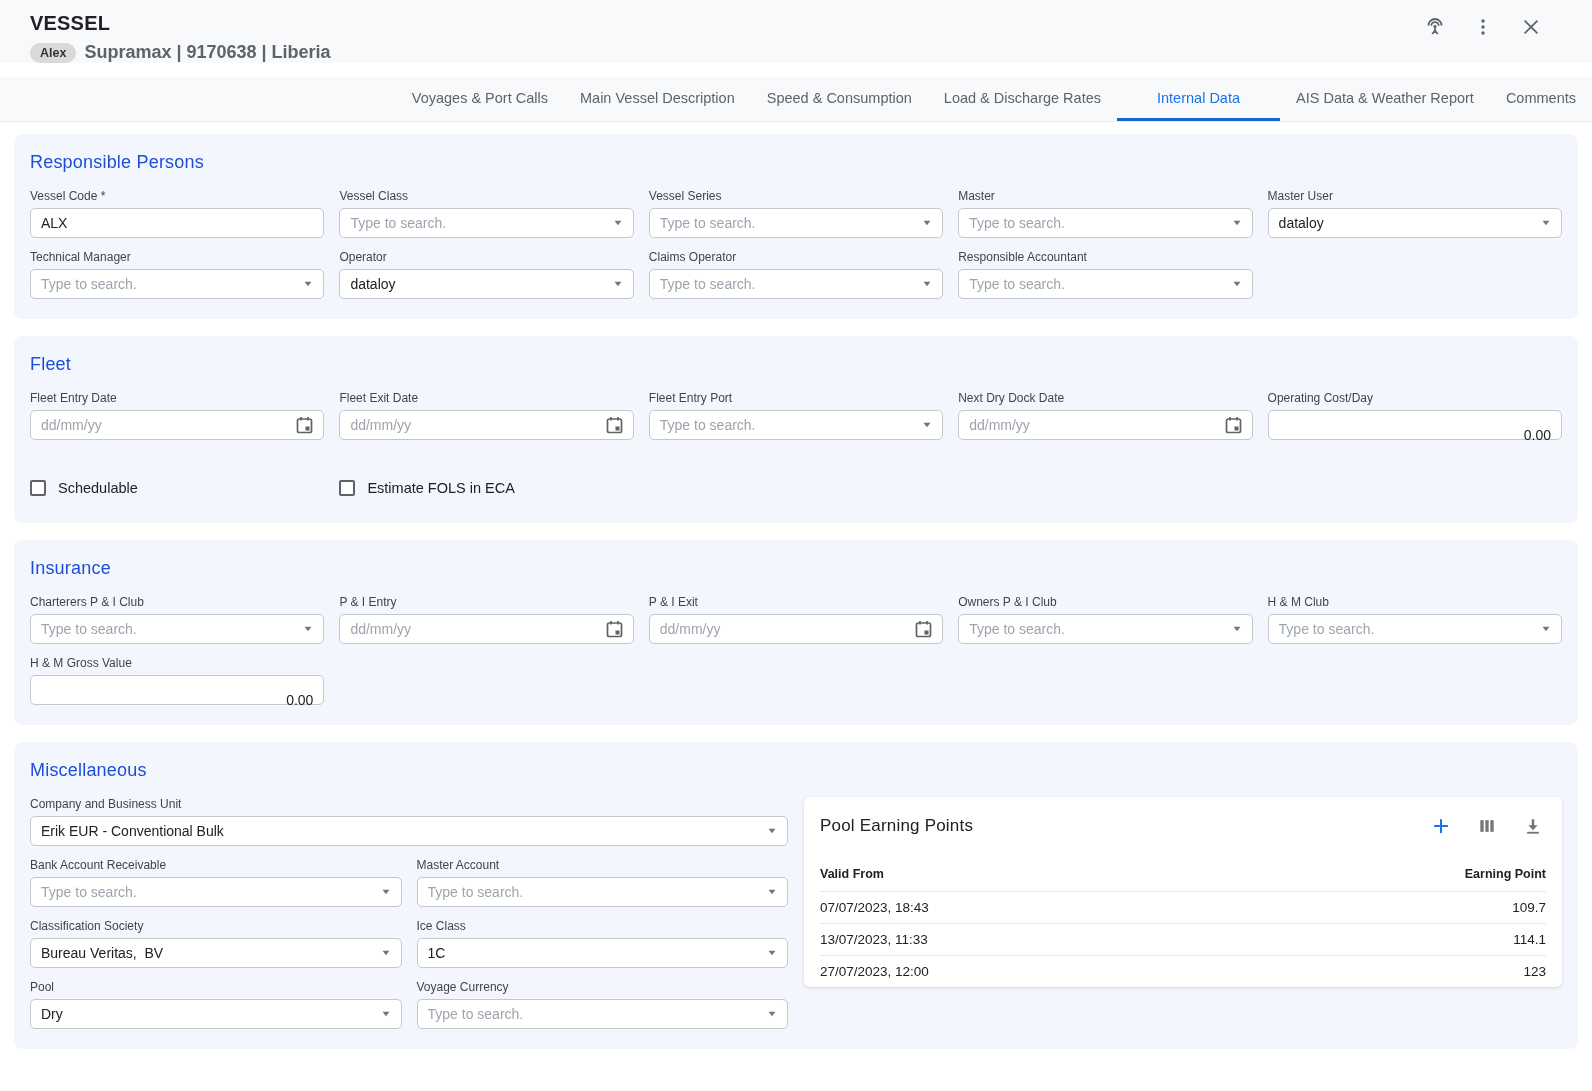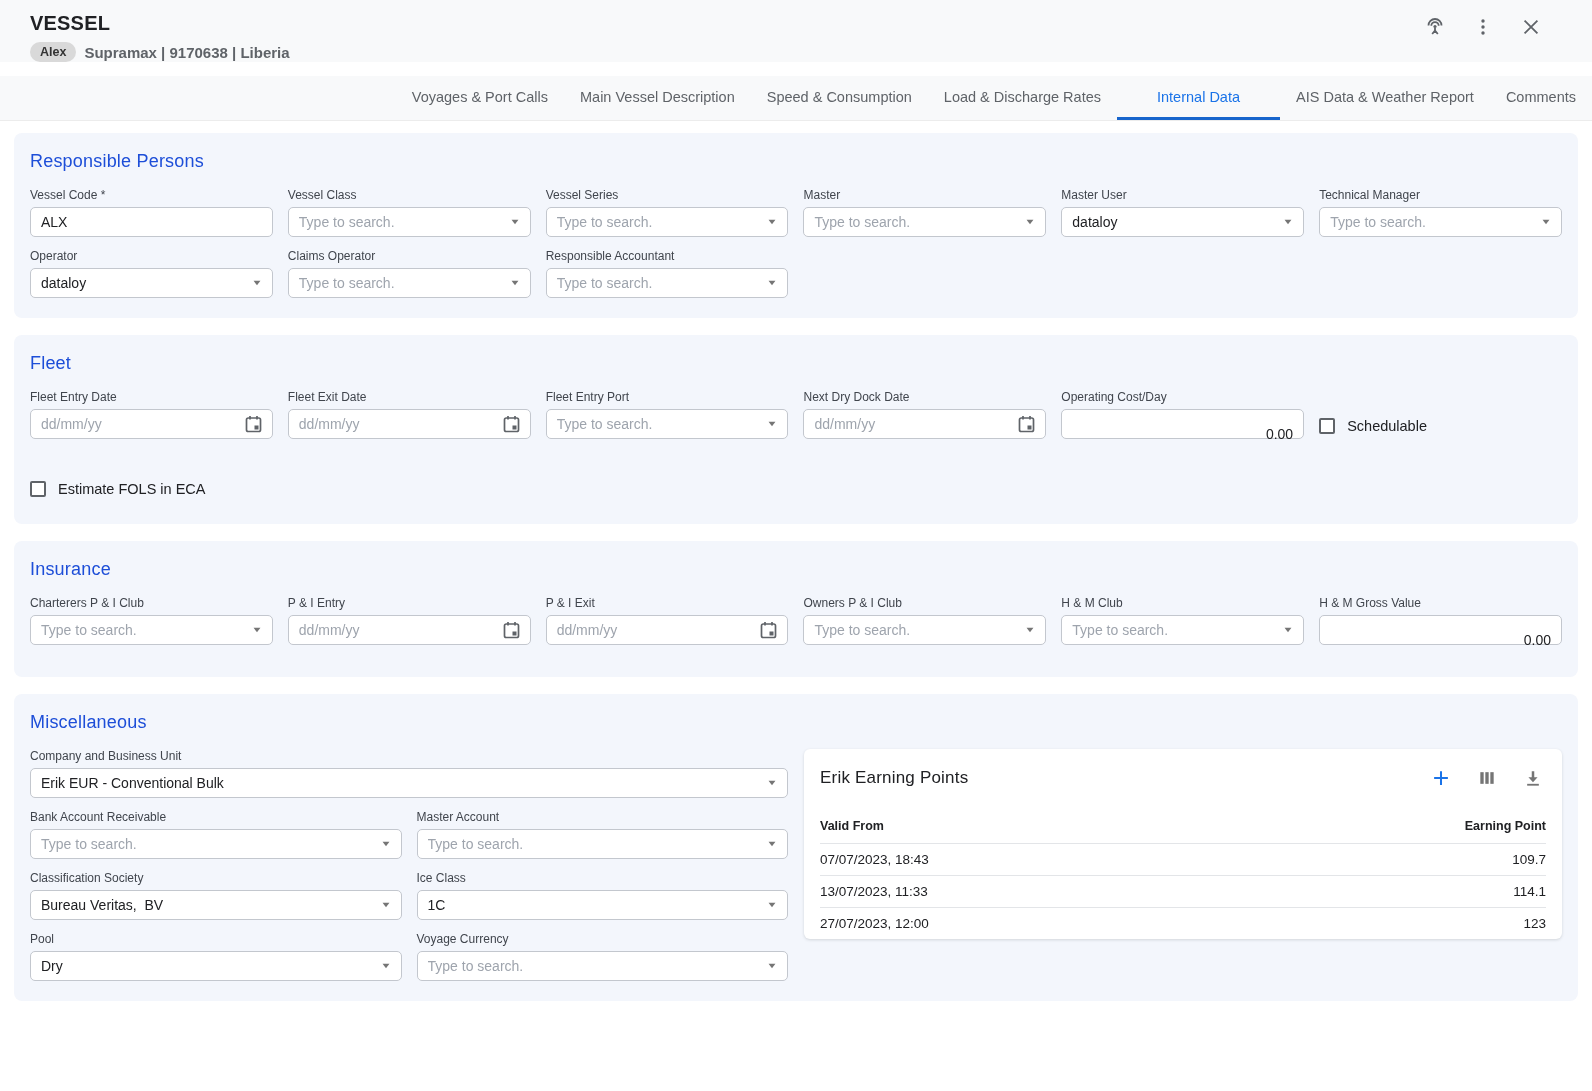--- a/index.html
+++ b/index.html
@@ -3,37 +3,37 @@
 <meta charset="utf-8">
 <style>
   * { margin:0; padding:0; box-sizing:border-box; }
   html,body { width:1592px; height:1091px; background:#fff; font-family:"Liberation Sans", sans-serif; color:#202124; overflow:hidden; }
 
   
   .hdr { background:#f8f9fa; padding:12px 16px 0 30px; position:relative; }
   .hdr-title { font-size:20px; font-weight:700; letter-spacing:.2px; color:#202124; }
   .hdr-sub { display:flex; align-items:center; gap:8px; margin-top:7px;font-weight:bold; }
   .badge { background:#d9d9d9; color:#333; font-size:12.5px; padding:3px 10px; border-radius:11px; }
-  .sub-text { color:#5f6368; font-size:15px;text-align:right; }
+  .sub-text { color:#5f6368; font-size:18px;text-align:right; }
   .hdr-icons { position:absolute; top:14px; right:48px; display:flex; gap:22px; align-items:center; }
   .icon-btn { width:26px; height:26px; display:flex; align-items:center; justify-content:center; cursor:pointer; background:none; border:none; }
   .icon-btn svg { display:block; }
 
   
   .tabs { background:#f8f9fa; display:flex; align-items:flex-end; padding-left:0; margin-top:14px; border-bottom:1px solid #ececec;justify-content:flex-end; }
   .tab { font-size:14.5px; color:#5f6368; padding:13px 16px 15px 16px; cursor:pointer; white-space:nowrap; position:relative; }
   .tab:first-child { padding-left:14px; }
   .tab.active { color:#1a73e8; padding:13px 40px 15px 40px; }
   .tab.active::after { content:""; position:absolute; left:0; right:0; bottom:0; height:3px; background:#1765cc; }
 
   
   .main { padding:12px 14px 0 14px; background:#fff; }
   .card { background:#f3f6fc; border-radius:8px; padding:18px 16px 20px 16px; margin-bottom:17px; }
   .card h2 { font-size:18px; font-weight:500; color:#1d4ed8; margin-bottom:16px; letter-spacing:.2px; }
-  .grid4 { display:grid; grid-template-columns:repeat(6,1fr); column-gap:15px; row-gap:12px; }
+  .grid4 { display:grid; grid-template-columns:repeat(5,1fr); column-gap:15px; row-gap:12px; }
   .grid2 { display:grid; grid-template-columns:repeat(2,1fr); column-gap:15px; row-gap:12px; }
   .span2 { grid-column:span 2; }
 
   .flabel { font-size:12px; color:#40454d; margin-bottom:5px; }
   .control { background:#fff; border:1px solid #c3c7ce; border-radius:5px; height:30px; display:flex; align-items:center; padding:0 10px; font-size:14px; gap:8px; cursor:text; }
   .control .val { flex:1; color:#202124; white-space:pre; overflow:hidden; }
   .control .ph { flex:1; color:#9ea4ad; white-space:pre; overflow:hidden; }
   .control .val.num { text-align:right;margin-top:20px; }
   .caret { width:10px; height:6px; flex:none; }
   .cal { width:17px; height:18px; flex:none; }
@@ -391,21 +391,21 @@
                   <use href="#g-caret"></use>
                 </svg>
             </div>
           </div>
         </div>
       </div>
 
       <div class="misc-right">
         <div class="pep">
           <div class="pep-head">
-            <div class="pep-title">Erik Earning Points</div>
+            <div class="pep-title">Pool Earning Points</div>
             <div class="pep-icons">
               <button class="icon-btn">
                 <svg width="22" height="22" viewBox="0 0 24 24" stroke="#1a73e8" stroke-width="2.2" fill="none">
                   <path d="M12 4.5 L12 19.5 M4.5 12 L19.5 12"></path>
                 </svg>
               </button>
               <button class="icon-btn">
                 <svg width="20" height="20" viewBox="0 0 24 24" fill="#757575">
                   <rect x="4" y="5" width="4" height="14"></rect>
                     <rect x="10" y="5" width="4" height="14"></rect>

